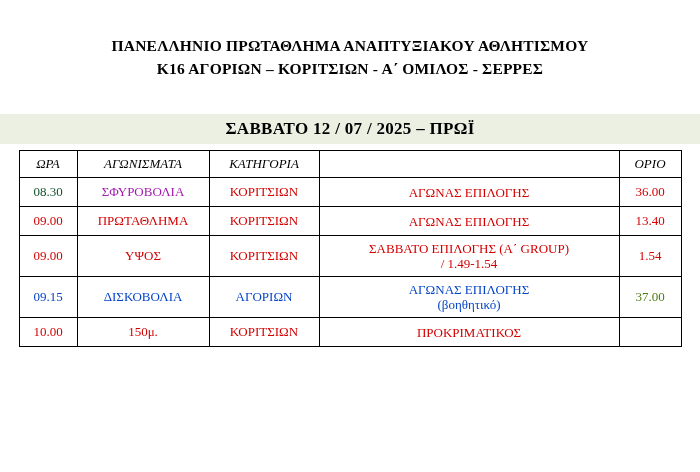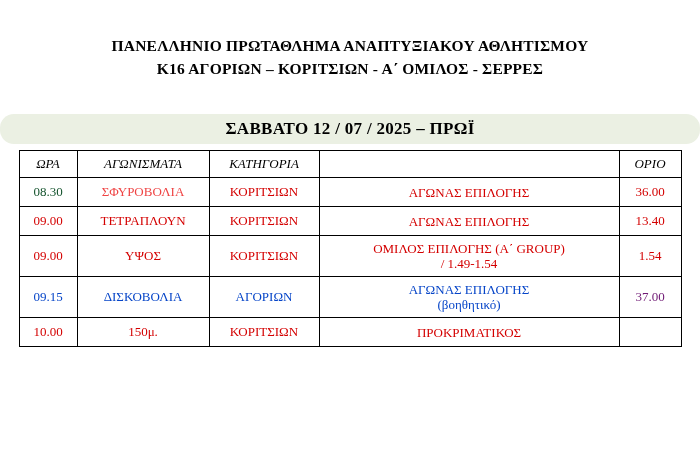--- a/index.html
+++ b/index.html
@@ -33,21 +33,20 @@
     color: #000000;
     white-space: nowrap;
   }
   .session-band {
     margin-top: 34px;
     background: #ebf0e3;
     height: 30px;
     display: flex;
     align-items: center;
     justify-content: center;
-    border-radius: 14px;
   }
   .session-title {
     font-size: 17px;
     font-weight: bold;
     color: #000000;
     letter-spacing: 0.3px;
   }
   table.schedule {
     border-collapse: collapse;
     width: 610px;
@@ -117,55 +116,55 @@
     <tbody id="table-body">
       <tr class="hdr">
         <td class="hdr-cell">ΩΡΑ</td>
         <td class="hdr-cell">ΑΓΩΝΙΣΜΑΤΑ</td>
         <td class="hdr-cell">ΚΑΤΗΓΟΡΙΑ</td>
         <td class="hdr-cell"></td>
         <td class="hdr-cell">ΟΡΙΟ</td>
       </tr>
     <tr class="row">
           <td style="color: #14532d;">08.30</td>
-          <td style="color: #ef4444;">ΣΦΥΡΟΒΟΛΙΑ</td>
+          <td style="color: #a21caf;">ΣΦΥΡΟΒΟΛΙΑ</td>
           <td style="color: rgb(212, 0, 0);">ΚΟΡΙΤΣΙΩΝ</td>
           <td style="color: rgb(212, 0, 0);">
             <span class="note-main">ΑΓΩΝΑΣ ΕΠΙΛΟΓΗΣ</span>
           </td>
           <td style="color: rgb(212, 0, 0);">36.00</td>
         </tr>
         <tr class="row">
           <td style="color: rgb(212, 0, 0);">09.00</td>
-          <td style="color: rgb(212, 0, 0);">ΤΕΤΡΑΠΛΟΥΝ</td>
+          <td style="color: rgb(212, 0, 0);">ΠΡΩΤΑΘΛΗΜΑ</td>
           <td style="color: rgb(212, 0, 0);">ΚΟΡΙΤΣΙΩΝ</td>
           <td style="color: rgb(212, 0, 0);">
             <span class="note-main">ΑΓΩΝΑΣ ΕΠΙΛΟΓΗΣ</span>
           </td>
           <td style="color: rgb(212, 0, 0);">13.40</td>
         </tr>
         <tr class="row row-tall">
           <td style="color: rgb(212, 0, 0);">09.00</td>
           <td style="color: rgb(212, 0, 0);">ΥΨΟΣ</td>
           <td style="color: rgb(212, 0, 0);">ΚΟΡΙΤΣΙΩΝ</td>
           <td style="color: rgb(212, 0, 0);">
-            <span class="note-main">ΟΜΙΛΟΣ ΕΠΙΛΟΓΗΣ  (Α΄ GROUP)</span>
+            <span class="note-main">ΣΑΒΒΑΤΟ ΕΠΙΛΟΓΗΣ  (Α΄ GROUP)</span>
             <span class="note-sub">/ 1.49-1.54</span>
           </td>
           <td style="color: rgb(212, 0, 0);">1.54</td>
         </tr>
         <tr class="row row-tall">
           <td style="color: rgb(6, 69, 200);">09.15</td>
           <td style="color: rgb(6, 69, 200);">ΔΙΣΚΟΒΟΛΙΑ</td>
           <td style="color: rgb(6, 69, 200); border-radius: 17px;">ΑΓΟΡΙΩΝ</td>
           <td style="color: rgb(6, 69, 200);">
             <span class="note-main">ΑΓΩΝΑΣ ΕΠΙΛΟΓΗΣ</span>
             <span class="note-sub">(βοηθητικό)</span>
           </td>
-          <td style="color: #701a75;">37.00</td>
+          <td style="color: #4d7c0f;">37.00</td>
         </tr>
         <tr class="row">
           <td style="color: rgb(212, 0, 0); margin-top: 32px;">10.00</td>
           <td style="color: rgb(212, 0, 0);">150μ.</td>
           <td style="color: rgb(212, 0, 0);">ΚΟΡΙΤΣΙΩΝ</td>
           <td style="color: rgb(212, 0, 0);">
             <span class="note-main">ΠΡΟΚΡΙΜΑΤΙΚΟΣ</span>
           </td>
           <td style="color: rgb(212, 0, 0);"></td>
         </tr>

